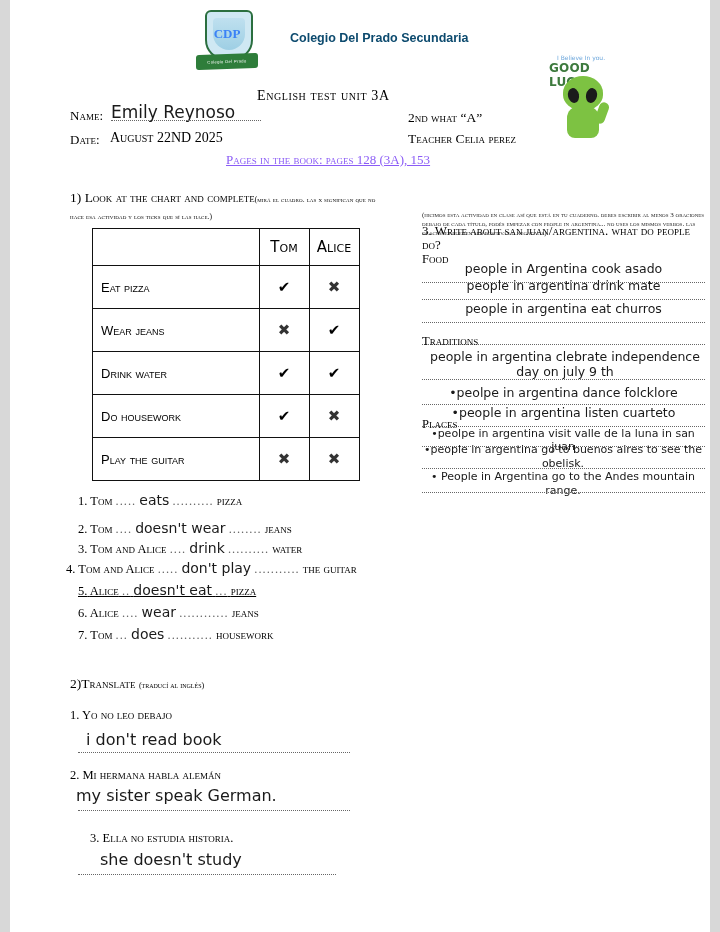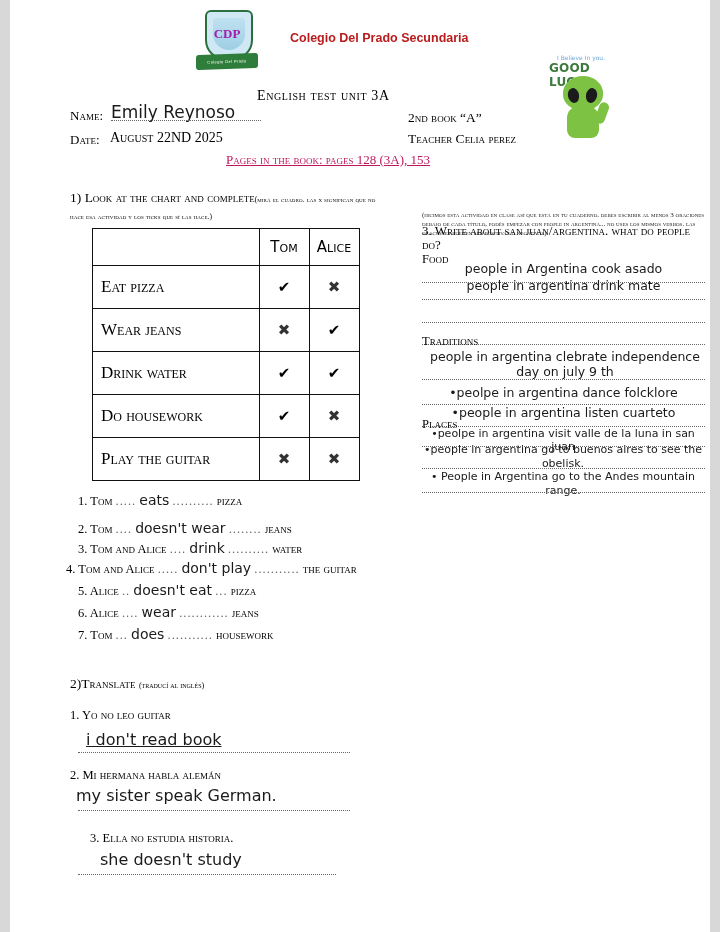--- a/index.html
+++ b/index.html
@@ -45,21 +45,21 @@
     border-radius: 4px 4px 16px 16px;
     background: linear-gradient(180deg,#bfe0ef 0%, #9ecfe4 100%);
   }
   .logo .cdp {
     position: absolute;
     left: 0; right: 0; top: 16px;
     text-align: center;
     font-family: "Liberation Serif", serif;
     font-weight: bold;
     font-size: 13px;
-    color: #a21caf;
+    color: #3b82f6;
     z-index: 3;
   }
   .logo .ribbon {
     position: absolute;
     left: 0; top: 44px;
     width: 62px; height: 15px;
     background: #2e7d3a;
     border-radius: 3px;
     transform: skewY(-2deg);
   }
@@ -72,21 +72,21 @@
     letter-spacing: 0.4px;
   }
 
   .school-name {
     position: absolute;
     left: 280px;
     top: 31px;
     font-family: "Liberation Sans", sans-serif;
     font-weight: bold;
     font-size: 12.5px;
-    color: #b91c1c;
+    color: #0c4a6e;
   }
 
   
   .sticker {
     position: absolute;
     left: 533px;
     top: 54px;
     width: 82px;
     height: 84px;
   }
@@ -195,21 +195,21 @@
     font-family: "Liberation Serif", serif;
     font-variant: small-caps;
     font-size: 13.5px;
   }
   .pages-note {
     position: absolute;
     left: 216px; top: 152px;
     font-family: "Liberation Serif", serif;
     font-variant: small-caps;
     font-size: 13px;
-    color: #be185d;
+    color: #8b5cf6;
     text-decoration: underline;
   }
 
   
   .ex1-head {
     position: absolute;
     left: 60px; top: 190px;
     width: 320px;
     font-family: "Liberation Serif", serif;
     font-variant: small-caps;
@@ -223,23 +223,23 @@
 
   table.chart {
     position: absolute;
     left: 82px; top: 228px;
     border-collapse: collapse;
     width: 268px;
   }
   table.chart td {
     border: 1px solid #111;
     height: 40px;
-    font-family: Liberation Serif, serif;
-    font-variant: small-caps;
-    font-size: 17px;
+    font-family: Liberation Sans, sans-serif;
+    font-variant: small-caps;
+    font-size: 13px;
     padding-left: 8px;
   }
   table.chart td.mark {
     width: 48px;
     text-align: center;
     padding-left: 0;
     font-family: "DejaVu Sans", sans-serif;
     font-size: 15px;
   }
   table.chart td.head {
@@ -364,21 +364,21 @@
 
   <div class="test-title">English test unit 3A</div>
 
   <div class="lbl-name">Name:</div>
   <div class="val-name">Emily Reynoso</div>
   <div class="name-dots"></div>
 
   <div class="lbl-date">Date:</div>
   <div class="val-date">August 22ND 2025</div>
 
-  <div class="year-lbl">2nd book “A”</div>
+  <div class="year-lbl">2nd what “A”</div>
   <div class="teacher-lbl">Teacher Celia perez</div>
   <div class="pages-note">Pages in the book: pages 128 (3A), 153</div>
 
   <div class="ex1-head">
     <span>1)</span>
     <span>Look at the chart and complete</span><span class="small">(mirá el cuadro. las x significan que no hace esa actividad y los ticks que sí las hace.)</span>
   </div>
 
   <table class="chart">
     <tbody>
@@ -444,21 +444,21 @@
 
   <div class="sent" style="left:56px; top:560px;">
     <span>4.</span>
     <span>Tom and Alice</span>
     <span class="dotline">.....</span>
     <span class="ans">don't play</span>
     <span class="dotline">...........</span>
     <span>the guitar</span>
   </div>
 
-  <div class="sent" style="left:68px; top:582px;">
+  <div class="sent" style="left:68px; top:582px;text-decoration:underline;">
     <span>5.</span>
     <span>Alice</span>
     <span class="dotline">..</span>
     <span class="ans">doesn't eat</span>
     <span class="dotline">...</span>
     <span>pizza</span>
   </div>
 
   <div class="sent" style="left:68px; top:604px;">
     <span>6.</span>
@@ -478,23 +478,23 @@
     <span>housework</span>
   </div>
 
   <div class="ex2-head">
     <span>2)</span><span>Translate</span>
     <span class="small">(traducí al inglés)</span>
   </div>
 
   <div class="q-line" style="left:60px; top:708px;">
     <span>1.</span>
-    <span>Yo no leo guitar</span>
-  </div>
-  <div class="a-line" style="left:76px; top:730px;text-decoration:underline;">i don't  read book</div>
+    <span>Yo no leo debajo</span>
+  </div>
+  <div class="a-line" style="left:76px; top:730px;">i don't  read book</div>
   <div class="a-rule" style="left:68px; top:752px; width:272px;"></div>
 
   <div class="q-line" style="left:60px; top:768px;">
     <span>2.</span>
     <span>Mi hermana habla alemán</span>
   </div>
   <div class="a-line" style="left:66px; top:786px;">my sister speak German.</div>
   <div class="a-rule" style="left:68px; top:810px; width:272px;"></div>
 
   <div class="q-line" style="left:60px; top:831px;margin-left:20px;">
@@ -508,20 +508,21 @@
     <span>3.</span>
     <span>Write about san juan/argentina. what do people do?</span>
   </div>
   <div class="ex3-sub">(hicimos esta actividad en clase así que está en tu cuaderno. debes escribir al menos 3 oraciones debajo de cada título, podés empezar con people in argentina... no uses los mismos verbos. las oraciones pueden ser positivas o negativas)</div>
 
   <div class="cat" style="left:412px; top:252px;">Food</div>
   <div class="ans-r" style="left:412px; top:261px; width:283px;">people in Argentina cook asado</div>
   <div class="rule-r" style="top:282px;"></div>
   <div class="ans-r" style="left:412px; top:278px; width:283px;">people in argentina drink mate</div>
   <div class="rule-r" style="top:299px;"></div>
+  <div class="ans-r" style="left:412px; top:301px; width:283px;">people in argentina eat churros</div>
   <div class="rule-r" style="top:322px;"></div>
   <div class="rule-r" style="top:344px;"></div>
 
   <div class="cat" style="left:412px; top:334px;">Traditions</div>
   <div class="ans-r" style="left:410px; top:349px; width:290px; line-height:15px;">people in argentina clebrate independence day on july 9 th</div>
   <div class="rule-r" style="top:379px;"></div>
   <div class="ans-r" style="left:412px; top:385px; width:283px;">•peolpe in argentina dance folcklore</div>
   <div class="rule-r" style="top:404px;"></div>
   <div class="ans-r" style="left:412px; top:405px; width:283px;">•people in argentina listen cuarteto</div>
   <div class="rule-r" style="top:426px;"></div>

